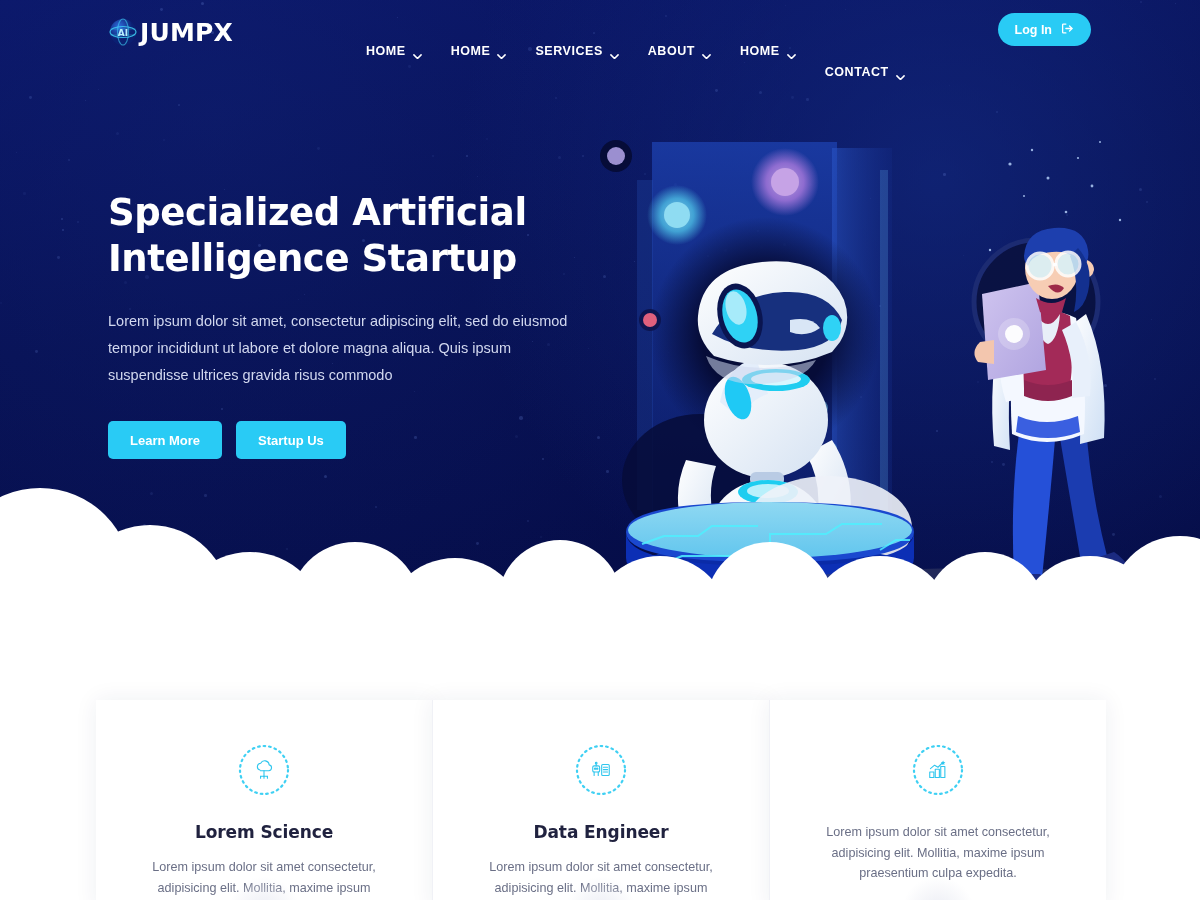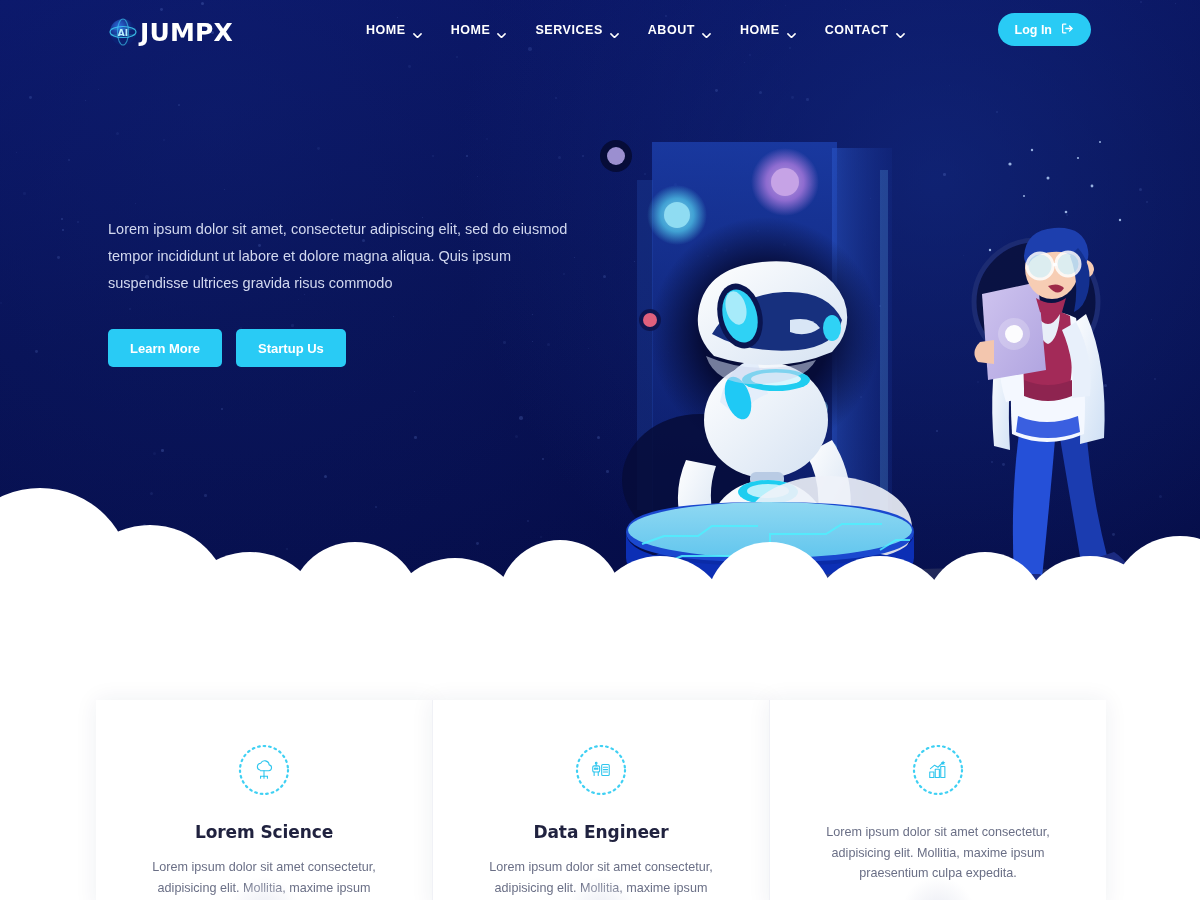--- a/index.html
+++ b/index.html
@@ -45,21 +45,21 @@
   .nav-menu {
     position:absolute; left:366px; top:23px;
     display:flex; align-items:center; gap:0px;
   }
   .nav-item {
     display:flex; align-items:center; gap:7px;
     padding:0 14px 0 0; margin-right:15px;
     color:#ffffff; font-size:12.5px; font-weight:700;
     letter-spacing:.55px; cursor:pointer; position:relative;text-align:right;
   }
-  .nav-item:last-child { margin-right:0; }
+  .nav-item:last-child { margin-right:0;margin-top:42px; }
   .chev { width:9px; height:6px; display:inline-block; }
 
   .login-btn {
     position:absolute; right:109px; top:13px;
     height:33px; padding:0 17px;
     background:#29cbf5; border:none; border-radius:17px;
     color:#fff; font-size:12.5px; font-weight:700;
     display:flex; align-items:center; gap:9px; cursor:pointer;
     font-family:"Liberation Sans", sans-serif;
   }
@@ -520,20 +520,24 @@
           <svg width="13" height="13" viewBox="0 0 16 16" fill="none" stroke="#fff" stroke-width="1.6" stroke-linecap="round" stroke-linejoin="round">
             <path d="M6 2.5 H3 a1 1 0 0 0 -1 1 v9 a1 1 0 0 0 1 1 h3"></path>
             <path d="M10.5 5 L13.5 8 L10.5 11"></path>
             <path d="M13.5 8 H6"></path>
           </svg>
         </span>
       </button>
     </nav>
 
     <div class="hero-copy">
+      <h1 class="hero-title">
+        <span>Specialized Artificial</span><br>
+        <span>Intelligence Startup</span>
+      </h1>
       <p class="hero-sub">Lorem ipsum dolor sit amet, consectetur adipiscing elit, sed do eiusmod tempor incididunt ut labore et dolore magna aliqua. Quis ipsum suspendisse ultrices gravida risus commodo</p>
       <div class="hero-btns">
         <button class="btn">Learn More</button>
         <button class="btn">Startup Us</button>
       </div>
     </div>
 
     <div class="clouds">
       <svg width="1200" height="210" viewBox="0 0 1200 210">
         <g fill="#ffffff">

